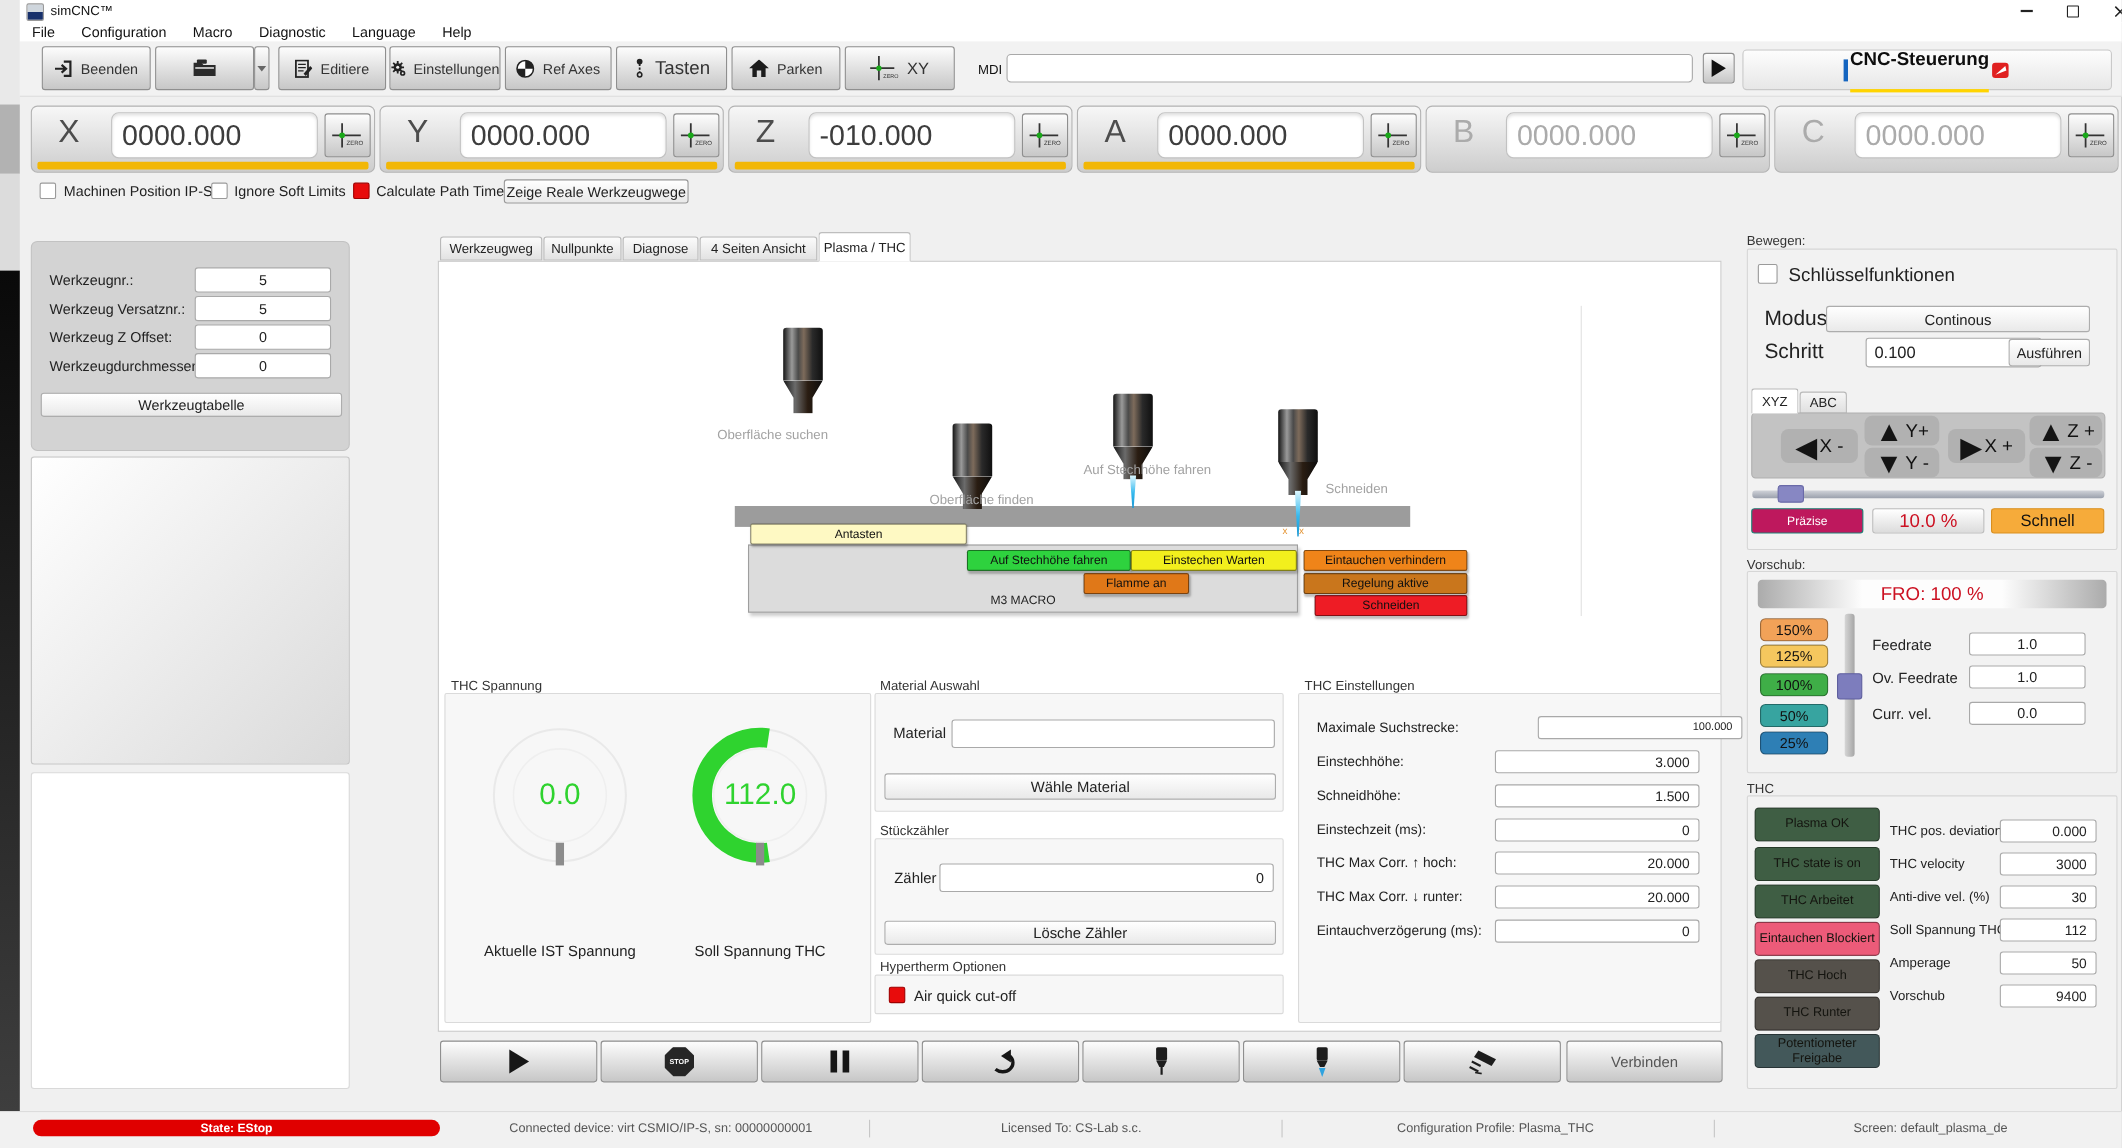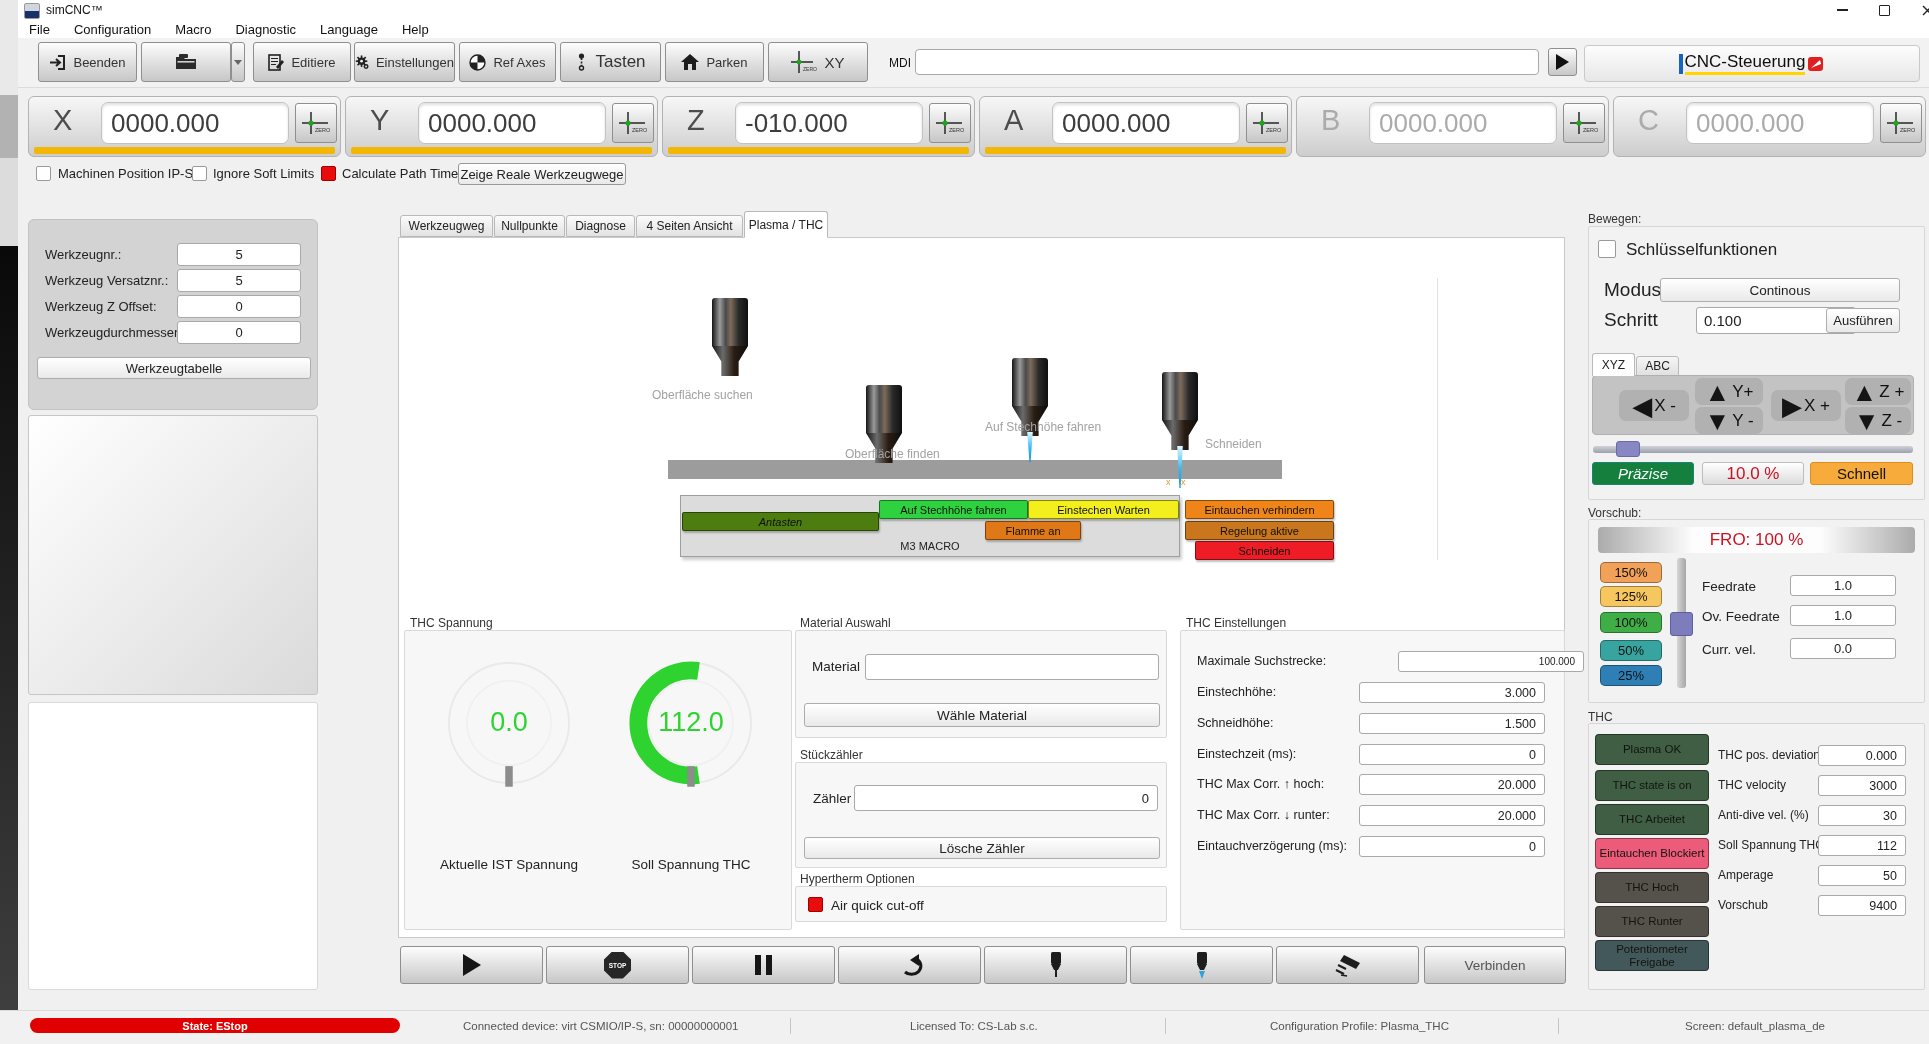--- a/index.html
+++ b/index.html
@@ -165,21 +165,21 @@
   <div class="abs" style="left:889px;top:56px;font-size:12px;color:#111;">MDI</div>
   <div class="abs field" style="left:915px;top:49px;width:624px;height:26px;border-radius:4px;padding-left:8px;font-size:13px;">
     <span></span>
   </div>
   <div class="abs btn3d" style="left:1548px;top:48px;width:29px;height:28px;">
     <span style="width:0;height:0;border-top:8px solid transparent;border-bottom:8px solid transparent;border-left:13px solid #111;"></span>
   </div>
   <div class="abs btnlite" style="left:1584px;top:45px;width:336px;height:37px;background:linear-gradient(#fdfdfd,#e7e7e7);border-color:#c9c9c9;border-radius:4px;">
     <div style="display:flex;align-items:center;gap:2px;">
       <span style="display:block;width:4px;height:20px;background:#1565c0;"></span>
-      <span style="font-size:17px;font-weight:normal;color:#0e0e0e;border-bottom:3px solid #ffd400;padding-bottom:0;">CNC-Steuerung</span>
+      <span style="font-size:17px;font-weight:bold;color:#0e0e0e;border-bottom:3px solid #ffd400;padding-bottom:17px;">CNC-Steuerung</span>
       <svg width="18" height="18" viewBox="0 0 18 18">
           <rect x="1" y="2" width="15" height="14" rx="3" fill="#e02020"></rect>
           <path d="M4 13 L13 5 L14 9 z" fill="#fff"></path>
         </svg>
     </div>
   </div>
 
   <div>
     <div class="abs dro" style="left:28px;top:96px;width:313px;height:61px;">
       <span class="letter">X</span>
@@ -333,21 +333,21 @@
   <div class="abs" style="left:1166px;top:477px;font-size:9px;color:#e49433;letter-spacing:4px;">x  x</div>
 
   <div class="dlabel" style="left:652px;top:388px;">Oberfläche suchen</div>
   <div class="dlabel" style="left:845px;top:447px;">Oberfläche finden</div>
   <div class="dlabel" style="left:985px;top:420px;">Auf Stechhöhe fahren</div>
   <div class="dlabel" style="left:1205px;top:437px;">Schneiden</div>
 
   <div class="abs" style="left:680px;top:495px;width:500px;height:62px;background:#dcdcdc;border:1px solid #9e9e9e;box-sizing:border-box;box-shadow:2px 3px 3px rgba(0,0,0,.2);">
     <div style="position:absolute;bottom:4px;width:100%;text-align:center;font-size:11px;color:#222;">M3 MACRO</div>
   </div>
-  <div class="seg" style="left:682px;top:512px;width:197px;background:#4d7c0f;font-style:italic;">Antasten</div>
+  <div class="seg" style="left:682px;top:476px;width:197px;background:#fef9c3;">Antasten</div>
   <div class="seg" style="left:879px;top:500px;width:149px;background:#2ed23e;">Auf Stechhöhe fahren</div>
   <div class="seg" style="left:1028px;top:500px;width:151px;background:#f2ef1d;">Einstechen Warten</div>
   <div class="seg" style="left:985px;top:521px;width:96px;background:#e07818;">Flamme an</div>
   <div class="seg" style="left:1185px;top:500px;width:149px;background:#ef8419;">Eintauchen verhindern</div>
   <div class="seg" style="left:1185px;top:521px;width:149px;background:#c9761c;">Regelung aktive</div>
   <div class="seg" style="left:1195px;top:541px;width:139px;background:#ee1c25;">Schneiden</div>
 
   <div class="abs glabel" style="left:410px;top:616px;">THC Spannung</div>
   <div class="abs gbox" style="left:404px;top:630px;width:388px;height:300px;">
     <svg style="position:absolute;left:29px;top:17px;" width="150" height="150" viewBox="-80 -80 160 160">
@@ -497,21 +497,21 @@
       <span class="tri">▲</span>
         <span class="jl">Z +</span>
     </div>
     <div class="jogbtn" style="left:252px;top:31px;width:66px;height:27px;">
       <span class="tri">▼</span>
         <span class="jl">Z -</span>
     </div>
   </div>
   <div class="abs" style="left:1593px;top:446px;width:320px;height:7px;background:linear-gradient(#cfd2d8,#9aa0ac);border-radius:3px;"></div>
   <div class="abs" style="left:1616px;top:441px;width:24px;height:16px;background:#8787c3;border:1px solid #6a6aa8;border-radius:3px;box-sizing:border-box;"></div>
-  <div class="abs" style="left:1592px;top:462px;width:102px;height:23px;background:#15803d;border:1px solid #1d8276;border-radius:3px;color:#fff;font-size:15px;display:flex;align-items:center;justify-content:center;box-sizing:border-box;font-style:italic;">Präzise</div>
+  <div class="abs" style="left:1592px;top:462px;width:102px;height:23px;background:#be185d;border:1px solid #1d8276;border-radius:3px;color:#fff;font-size:11px;display:flex;align-items:center;justify-content:center;box-sizing:border-box;">Präzise</div>
   <div class="abs" style="left:1702px;top:462px;width:102px;height:23px;background:linear-gradient(#ffffff,#dcdcdc);border:1px solid #bdbdbd;border-radius:3px;color:#cc1122;font-size:17px;display:flex;align-items:center;justify-content:center;box-sizing:border-box;">10.0 %</div>
   <div class="abs" style="left:1810px;top:462px;width:103px;height:23px;background:#f6ab3a;border:1px solid #d98f1f;border-radius:3px;color:#111;font-size:15px;display:flex;align-items:center;justify-content:center;box-sizing:border-box;">Schnell</div>
 
   <div class="abs glabel" style="left:1588px;top:506px;">Vorschub:</div>
   <div class="abs rbox" style="left:1588px;top:519px;width:337px;height:184px;"></div>
   <div class="abs" style="left:1598px;top:527px;width:317px;height:26px;background:linear-gradient(90deg,#ababab,#fdfdfd 30%,#fdfdfd 70%,#ababab);border-radius:4px;color:#cc1122;font-size:17px;display:flex;align-items:center;justify-content:center;">FRO: 100 %</div>
   <div class="fro-btn" style="top:562px;background:#f2a258;">150%</div>
   <div class="fro-btn" style="top:586px;background:#f5c75e;">125%</div>
   <div class="fro-btn" style="top:612px;background:#3fae47;">100%</div>
   <div class="fro-btn" style="top:640px;background:#37a4a0;">50%</div>

